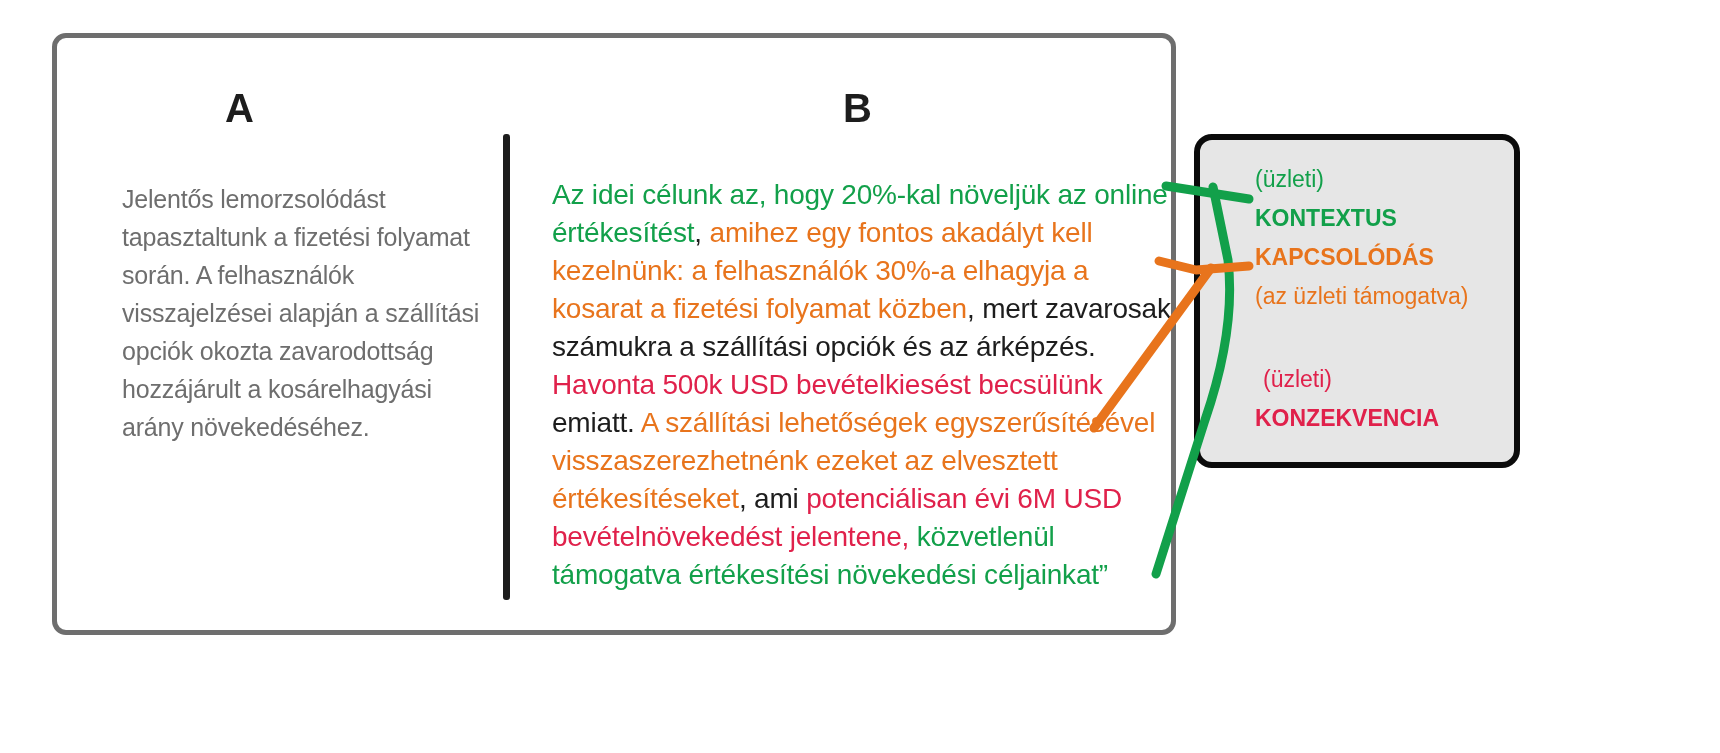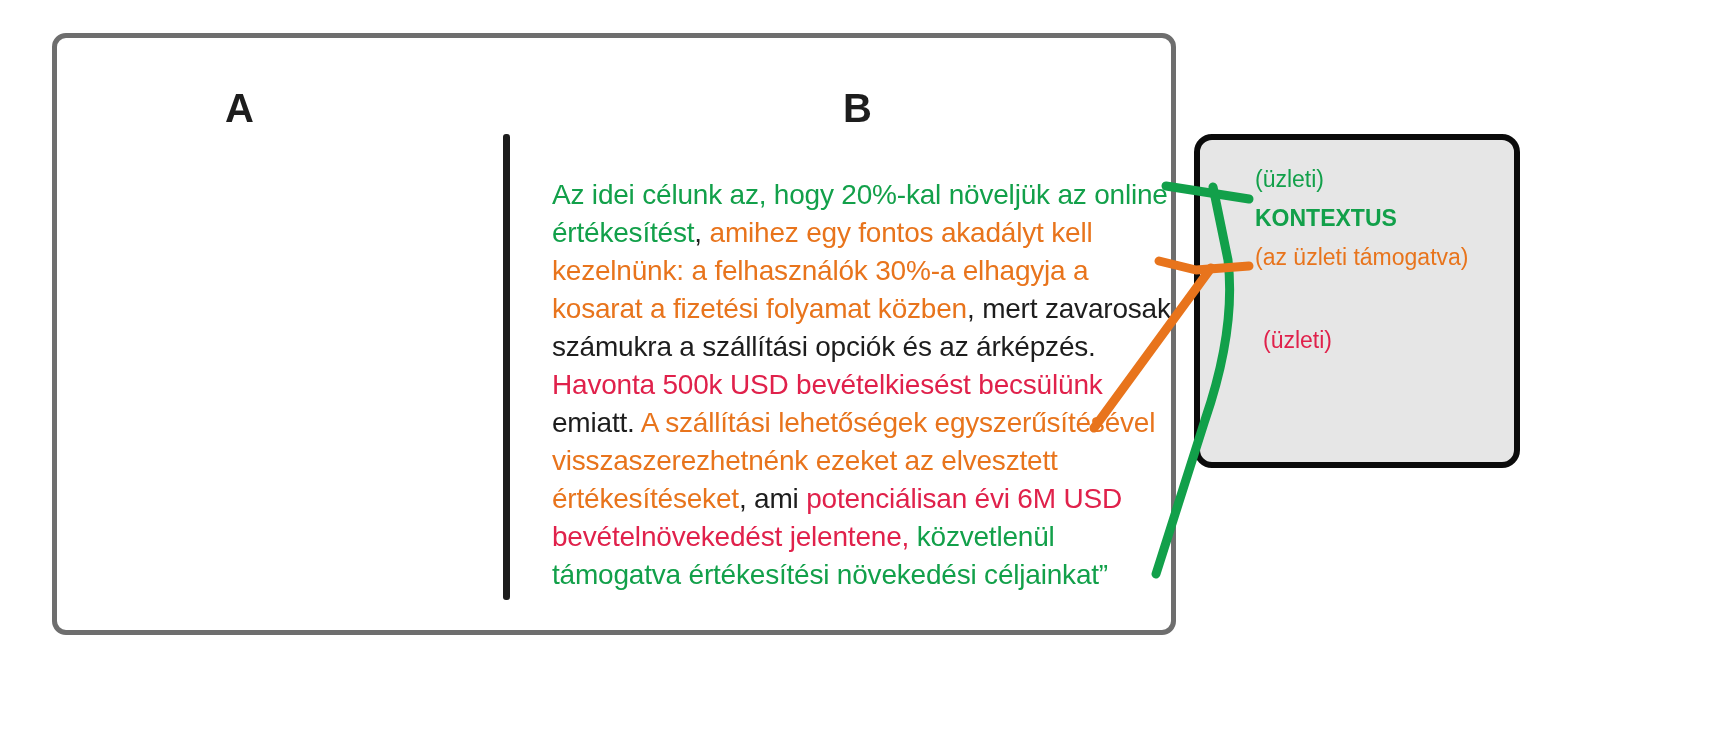--- a/index.html
+++ b/index.html
@@ -126,32 +126,35 @@
 <body>
 
 <div id="canvas">
 
   <div class="main-frame"></div>
 
   <div class="col-heading" id="heading-a">A</div>
 
   <div class="col-heading" id="heading-b">B</div>
 
+  <div class="col-a-text">Jelentős lemorzsolódást tapasztaltunk a fizetési folyamat során. A felhasználók visszajelzései alapján a szállítási opciók okozta zavarodottság hozzájárult a kosárelhagyási arány növekedéséhez.</div>
 
   <div class="b-divider"></div>
 
   <div class="col-b-text" id="col-b-text"><span class="c-green"> Az idei célunk az, hogy 20%-kal növeljük az online értékesítést</span><span class="c-black">, </span><span class="c-orange">amihez egy fontos akadályt kell kezelnünk: a felhasználók 30%-a elhagyja a kosarat a fizetési folyamat közben</span><span class="c-black">, mert zavarosak számukra a szállítási opciók és az árképzés. </span><span class="c-red">Havonta 500k USD bevételkiesést becsülünk</span><span class="c-black"> emiatt. </span><span class="c-orange">A szállítási lehetőségek egyszerűsítésével visszaszerezhetnénk ezeket az elvesztett értékesítéseket</span><span class="c-black">, ami </span><span class="c-red">potenciálisan évi 6M USD bevételnövekedést jelentene,</span><span class="c-black"> </span><span class="c-green">közvetlenül támogatva értékesítési növekedési céljainkat”</span></div>
 
   <div class="legend-box"></div>
 
   <div class="legend-inner">
     <div class="legend-line c-green">(üzleti)</div>
     <div class="legend-line bold c-green">KONTEXTUS</div>
+    <div class="legend-line bold c-orange">KAPCSOLÓDÁS</div>
     <div class="legend-line c-orange">(az üzleti támogatva)</div>
     <div class="legend-line c-red legend-group-2 legend-indent">(üzleti)</div>
+    <div class="legend-line bold c-red">KONZEKVENCIA</div>
   </div>
 
   <svg id="connectors" viewBox="0 0 1720 753">
 
     <path d="M 1166 186 L 1249 199" stroke="#12a04a" stroke-width="9" fill="none" stroke-linecap="round" stroke-linejoin="round"></path>
     <path d="M 1213 187 L 1228 260 Q 1236 330 1205 420 L 1156 574" stroke="#12a04a" stroke-width="9" fill="none" stroke-linecap="round" stroke-linejoin="round"></path>
 
     <path d="M 1249 266 L 1196 270 L 1159 261" stroke="#e8741c" stroke-width="9" fill="none" stroke-linecap="round" stroke-linejoin="round"></path>
     <path d="M 1211 268 L 1094 428" stroke="#e8741c" stroke-width="9" fill="none" stroke-linecap="round" stroke-linejoin="round"></path>
   </svg>

